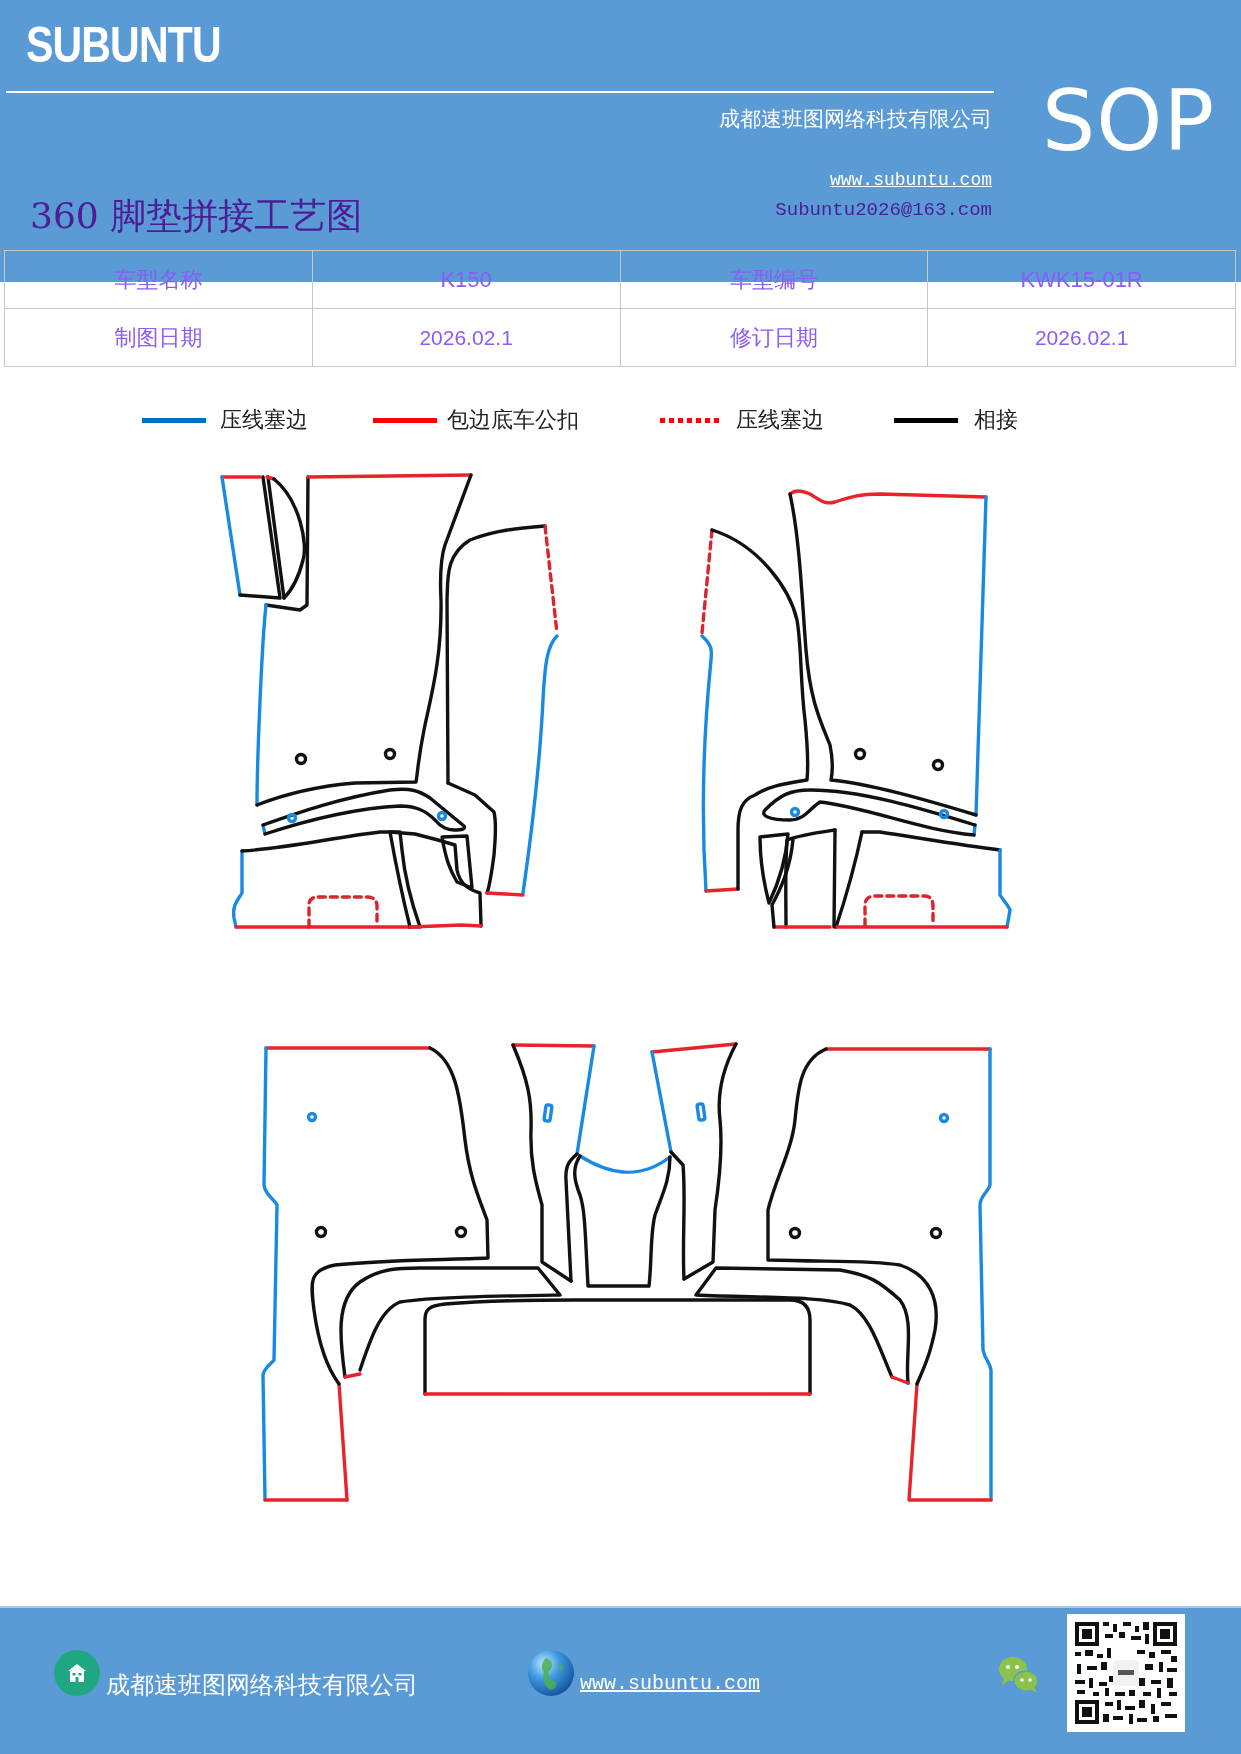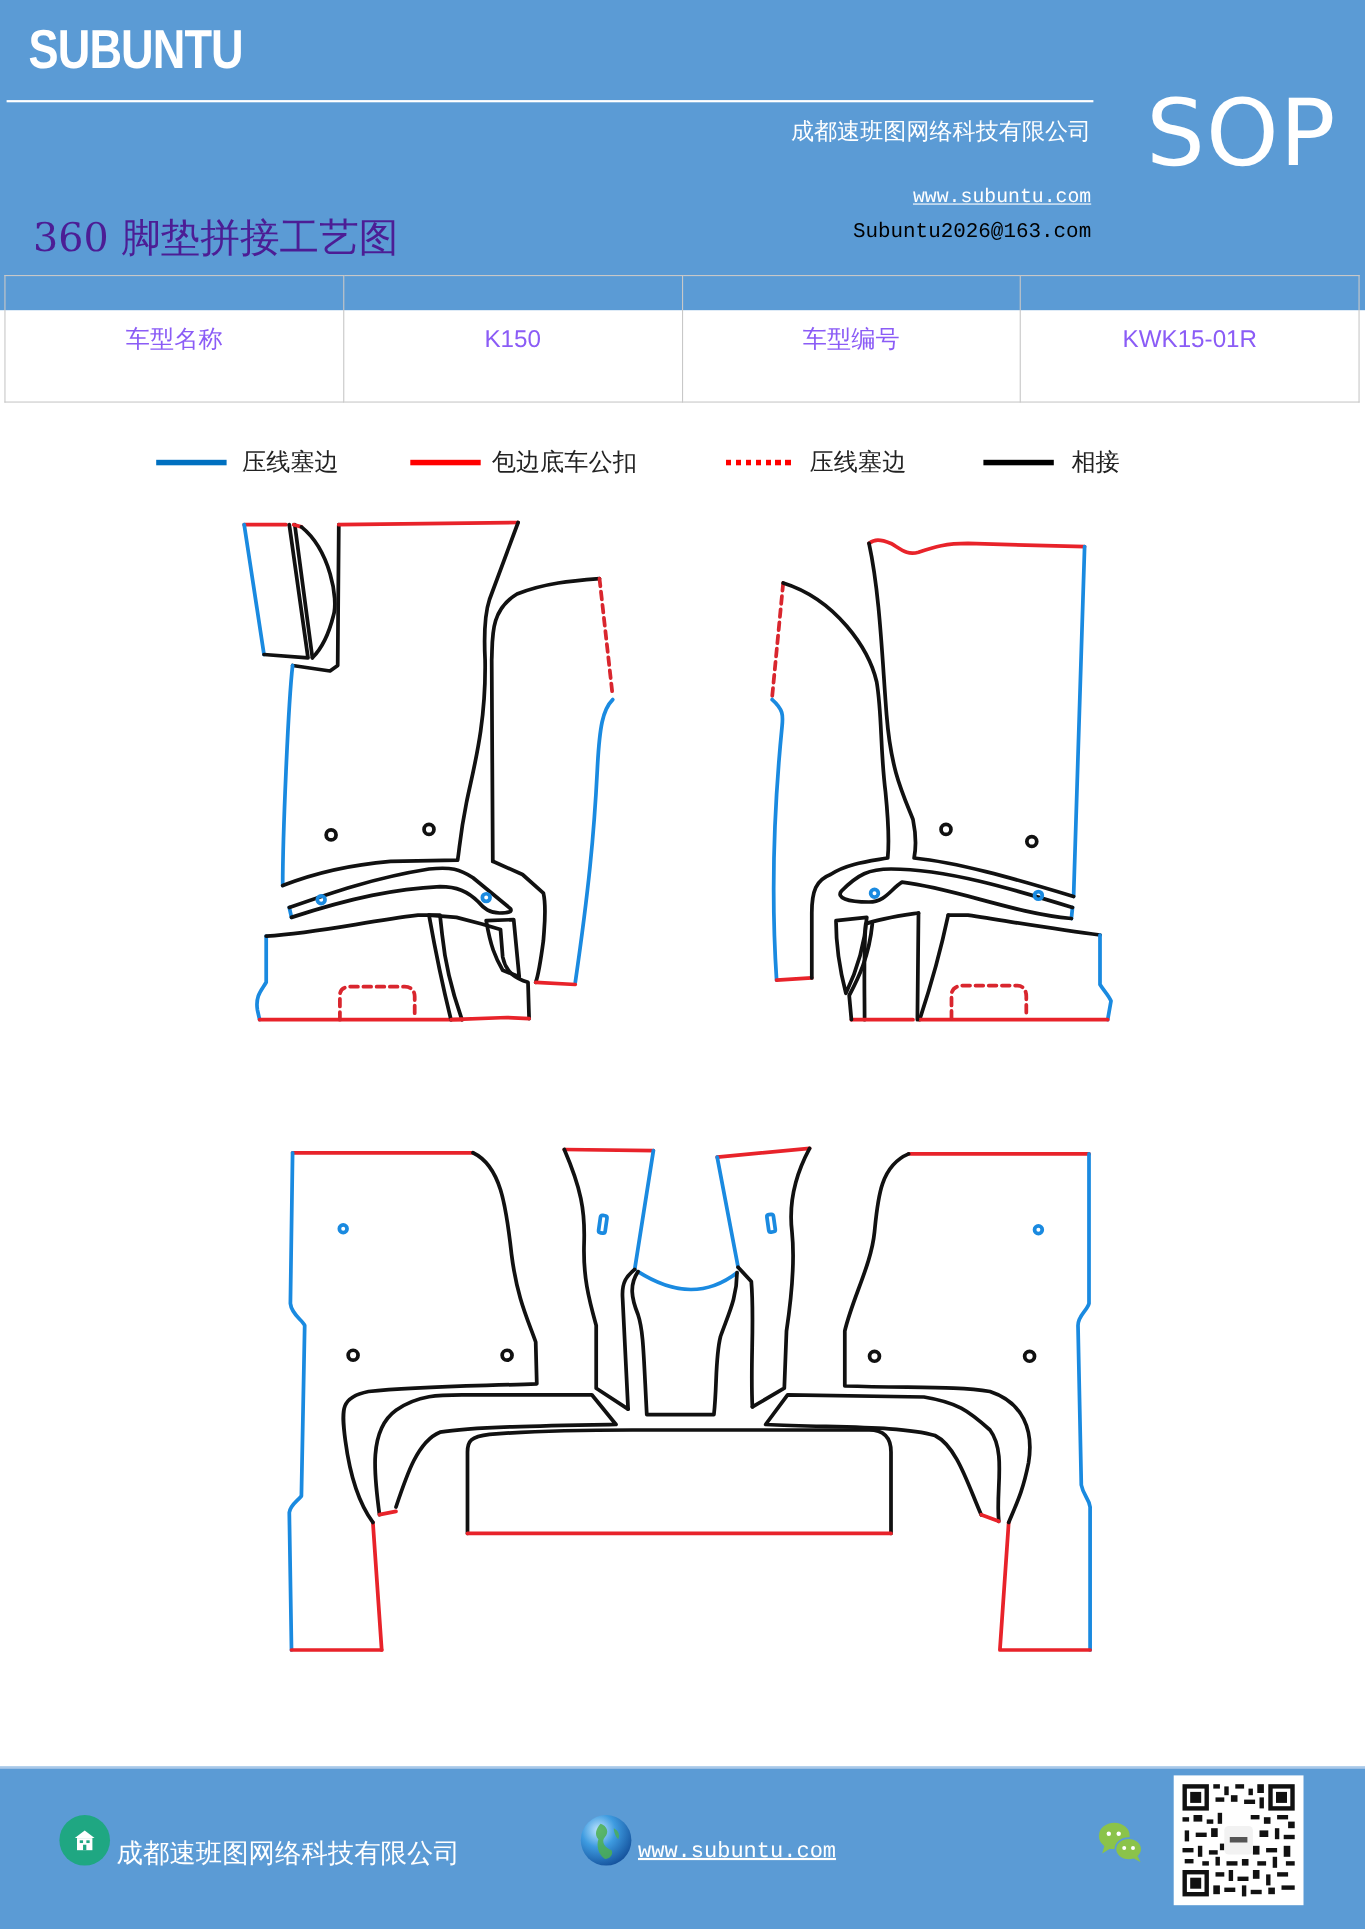--- a/index.html
+++ b/index.html
@@ -24,21 +24,21 @@
     font-size: 36px; color: #4c1d95; font-family: "DejaVu Serif", serif; margin-top: 48px;
   }
   .company-top {
     position: absolute; right: 249px; top: 105px; font-size: 21px; color: #fff;
   }
   .web-top {
     position: absolute; right: 249px; top: 170px; font-size: 18px; color: #fff;
     font-family: "Liberation Mono", monospace; text-decoration: underline;
   }
   .email-top {
-    position: absolute; right: 249px; top: 199px; font-size: 19px; color: #000000;
+    position: absolute; right: 249px; top: 199px; font-size: 19px; color: #4c1d95;
     font-family: "Liberation Mono", monospace;
   }
   .sop {
     position: absolute; left: 1042px; top: 72px; font-size: 84px; font-weight: normal;
     color: #fff; font-family: "DejaVu Sans", sans-serif; letter-spacing: 1px;
   }
 
   .info-table {
     position: absolute; left: 4px; top: 250px; width: 1232px; height: 116px;
     border-collapse: collapse; table-layout: fixed;
@@ -106,20 +106,26 @@
   <div class="sop">SOP</div>
 </div>
 
 <table class="info-table">
   <tbody>
       <tr>
     <td class="label">车型名称</td>
     <td class="value">K150</td>
     <td class="label">车型编号</td>
     <td class="value">KWK15-01R</td>
+  </tr>
+  <tr>
+    <td class="label">制图日期</td>
+    <td class="value date">2026.02.1</td>
+    <td class="label">修订日期</td>
+    <td class="value date">2026.02.1</td>
   </tr>
 </tbody>
   </table>
 
 <div class="legend">
   <div class="legend-item" style="left:142px;">
     <span class="legend-swatch" style="background:#0070c0;"></span>
     <span class="legend-label">压线塞边</span>
   </div>
   <div class="legend-item" style="left:373px;">

